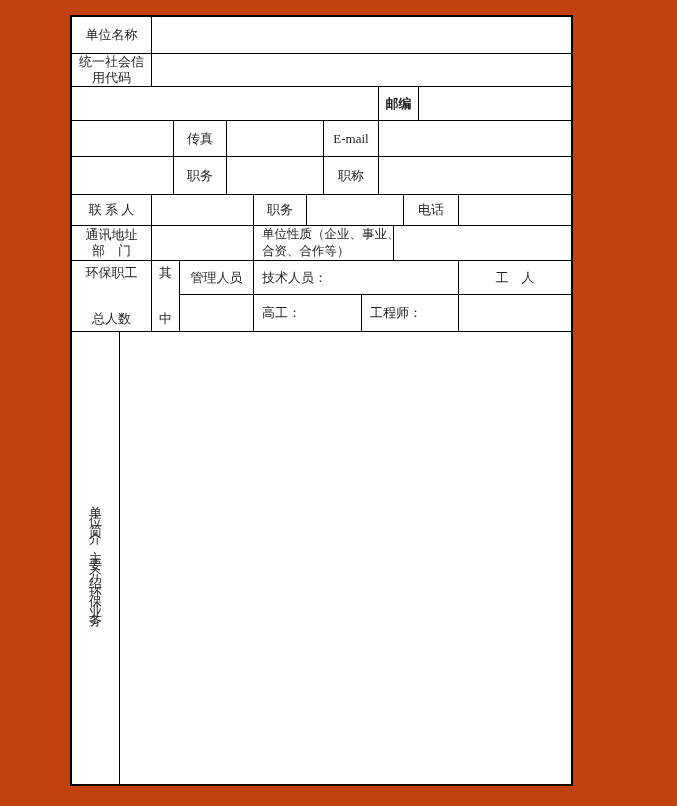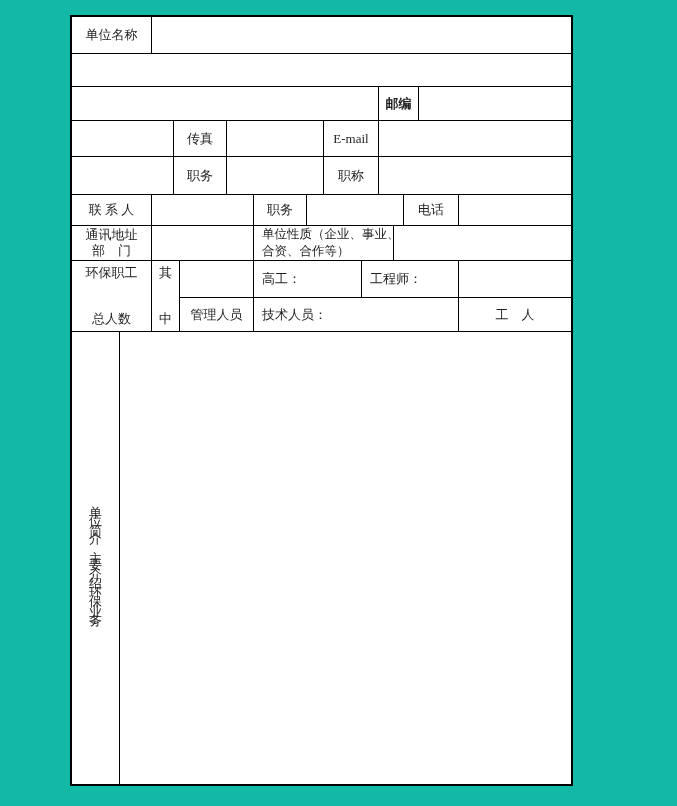--- a/index.html
+++ b/index.html
@@ -8,21 +8,21 @@
     background: #ffffff;
     width: 677px;
     height: 806px;
     font-family: "Liberation Serif", "DejaVu Serif", serif;
     color: #1f1f1f;
   }
   .page {
     position: relative;
     width: 677px;
     height: 806px;
-    background: #14b8a6;
+    background: #c2410c;
     overflow: hidden;
   }
   .sheet {
     position: absolute;
     left: 70px;
     top: 15px;
     width: 503px;
     border: 2px solid #000;
     box-sizing: border-box;
     background: #fff;
@@ -90,20 +90,24 @@
 
 <div class="page">
   <div class="sheet">
 
     <div class="row" style="height:37px">
       <div class="c w80 nowrap">单位名称</div>
       <div class="c grow nr"></div>
     </div>
 
     <div class="row" style="height:33px">
+      <div class="c w80">
+        <span>统一社会信</span>
+        <span>用代码</span>
+      </div>
       <div class="c grow nr"></div>
     </div>
 
     <div class="row" style="height:34px">
       <div class="c w303"></div>
       <div class="c w40 nowrap">邮编</div>
       <div class="c grow nr"></div>
     </div>
 
     <div class="row" style="height:36px">
@@ -147,30 +151,30 @@
     <div class="row" style="height:71px">
       <div class="c w80 gapped">
         <span>环保职工</span>
         <span>总人数</span>
       </div>
       <div class="c w28 gapped">
         <span>其</span>
         <span>中</span>
       </div>
       <div class="stack grow">
+        <div class="row" style="height:34px">
+          <div class="c w74 nowrap">管理人员</div>
+          <div class="c w205 left nowrap">技术人员：</div>
+          <div class="c grow nr nowrap">工　人</div>
+        </div>
         <div class="row grow">
           <div class="c w74"></div>
           <div class="c w108 left nowrap">高工：</div>
           <div class="c w97 left nowrap">工程师：</div>
           <div class="c grow nr"></div>
-        </div>
-        <div class="row" style="height:34px">
-          <div class="c w74 nowrap">管理人员</div>
-          <div class="c w205 left nowrap">技术人员：</div>
-          <div class="c grow nr nowrap">工　人</div>
         </div>
       </div>
     </div>
 
     <div class="row" style="height:452px">
       <div class="c w48 nb vlabel-cell">
         <span class="vlabel">单位简介（主要介绍环保业务）</span>
       </div>
       <div class="c grow nr nb"></div>
     </div>

